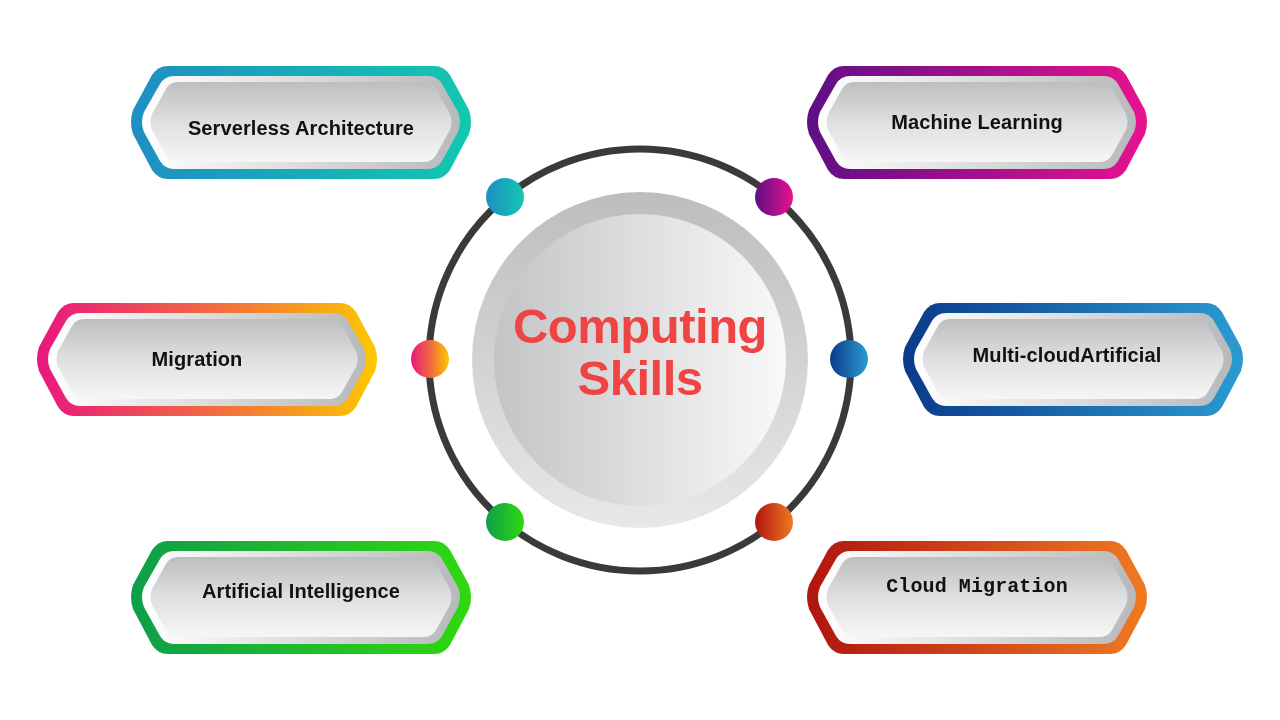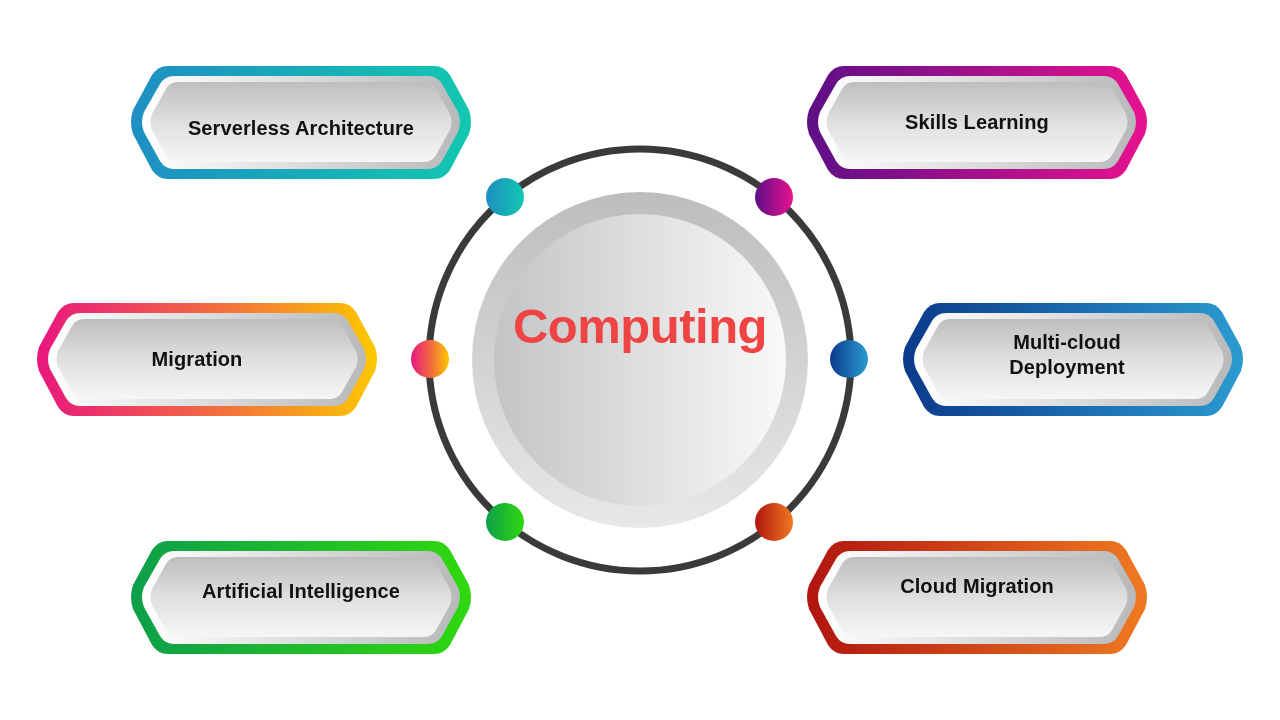--- a/index.html
+++ b/index.html
@@ -95,33 +95,34 @@
   <circle cx="505" cy="197" r="19" fill="url(#g-serverless)"></circle>
   <circle cx="774" cy="197" r="19" fill="url(#g-ml)"></circle>
   <circle cx="430" cy="359" r="19" fill="url(#g-auto)"></circle>
   <circle cx="849" cy="359" r="19" fill="url(#g-multi)"></circle>
   <circle cx="505" cy="522" r="19" fill="url(#g-ai)"></circle>
   <circle cx="774" cy="522" r="19" fill="url(#g-cloud)"></circle>
 </svg>
 
 <div class="center-title">
   <div>Computing</div>
+  <div>Skills</div>
 </div>
 
 <div class="label" style="left:150px; top:82px; width:302px; height:92px;">
   <span>Serverless Architecture</span>
 </div>
 <div class="label" style="left:826px; top:82px; width:302px; height:80px;">
-  <span>Skills Learning</span>
+  <span>Machine Learning</span>
 </div>
 <div class="label" style="left:46px; top:319px; width:302px; height:80px;">
   <span>Migration</span>
 </div>
-<div class="label" style="left:916px; top:319px; width:302px; height:72px; flex-direction:column;">
+<div class="label" style="left:916px; top:319px; width:302px; height:72px; flex-direction:row;">
   <span>Multi-cloud</span>
-  <span>Deployment</span>
+  <span>Artificial</span>
 </div>
 <div class="label" style="left:150px; top:557px; width:302px; height:68px;">
   <span>Artificial Intelligence</span>
 </div>
-<div class="label" style="left:826px; top:557px; width:302px; height:58px;">
+<div class="label" style="left:826px; top:557px; width:302px; height:58px;font-family:Liberation Mono, monospace;">
   <span>Cloud Migration</span>
 </div>
 
 </body></html>

